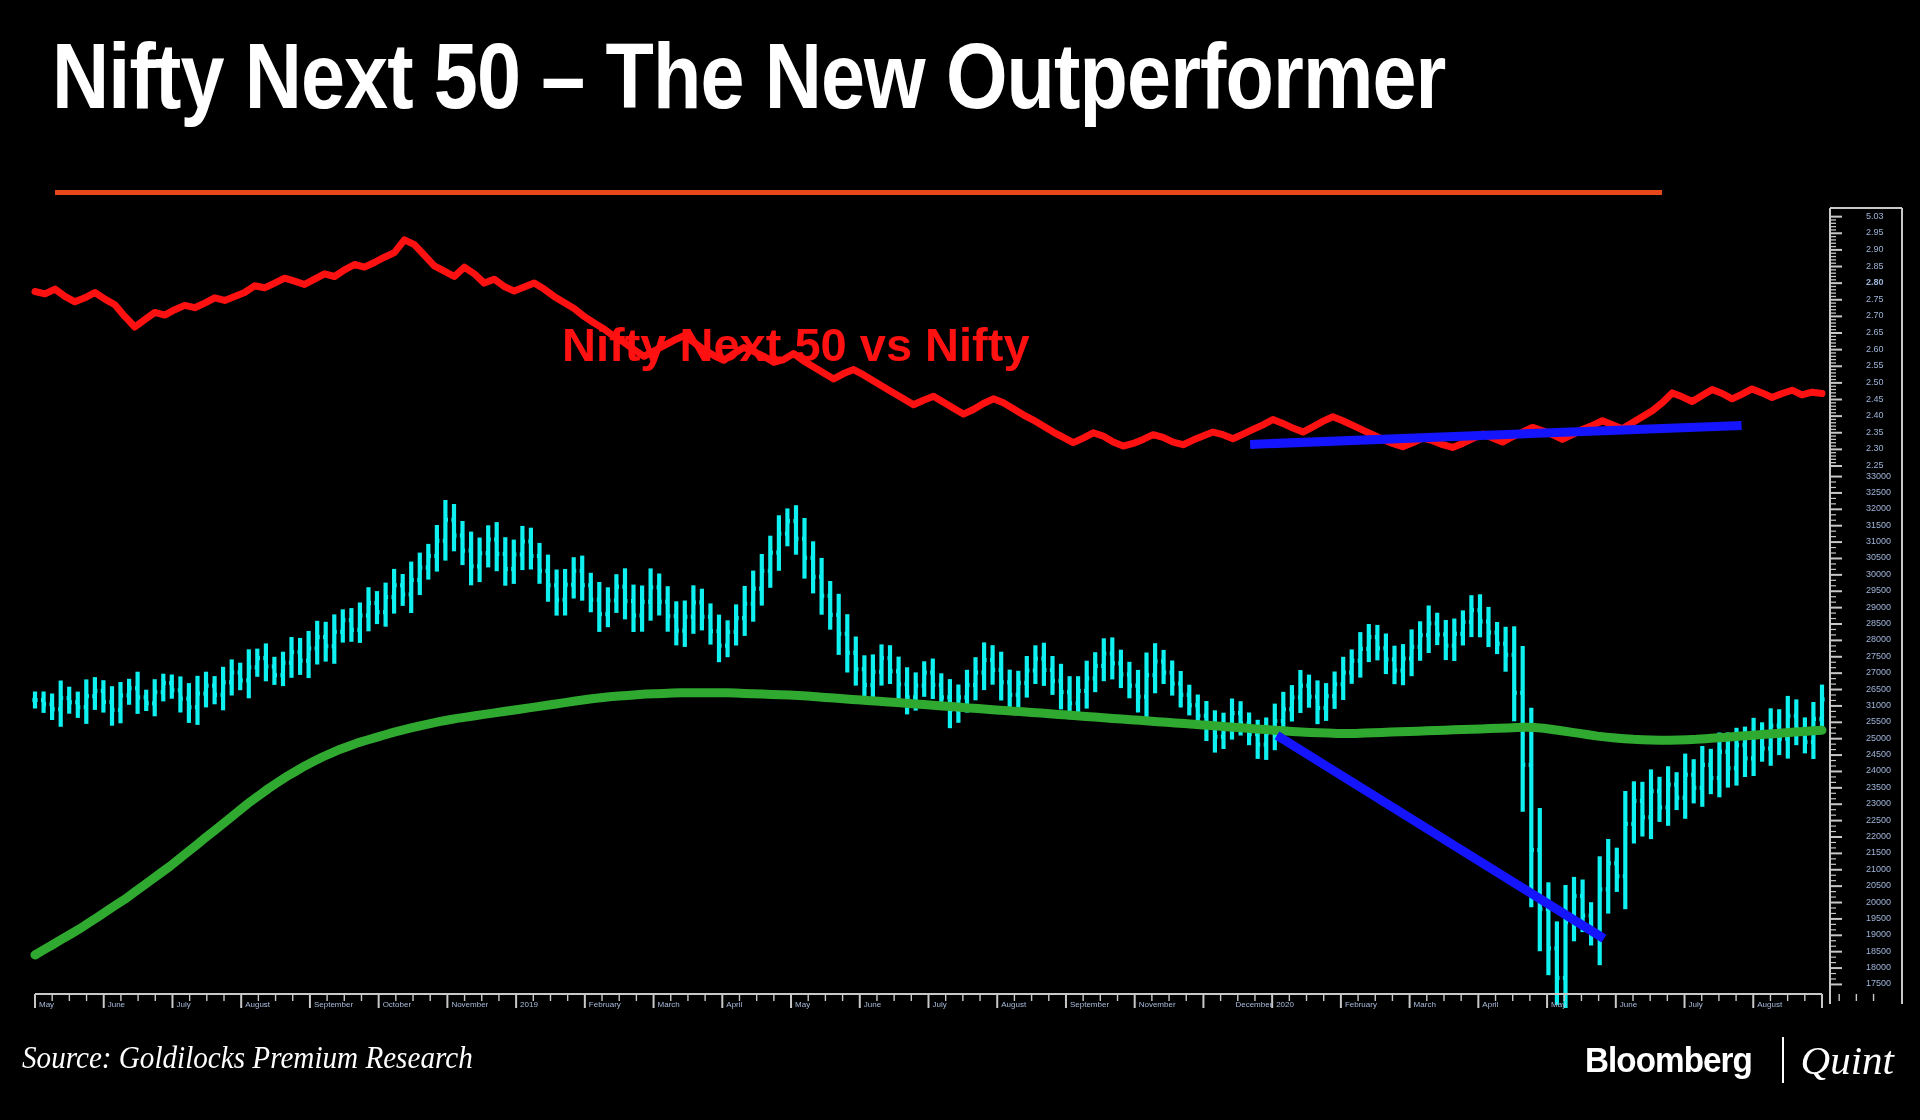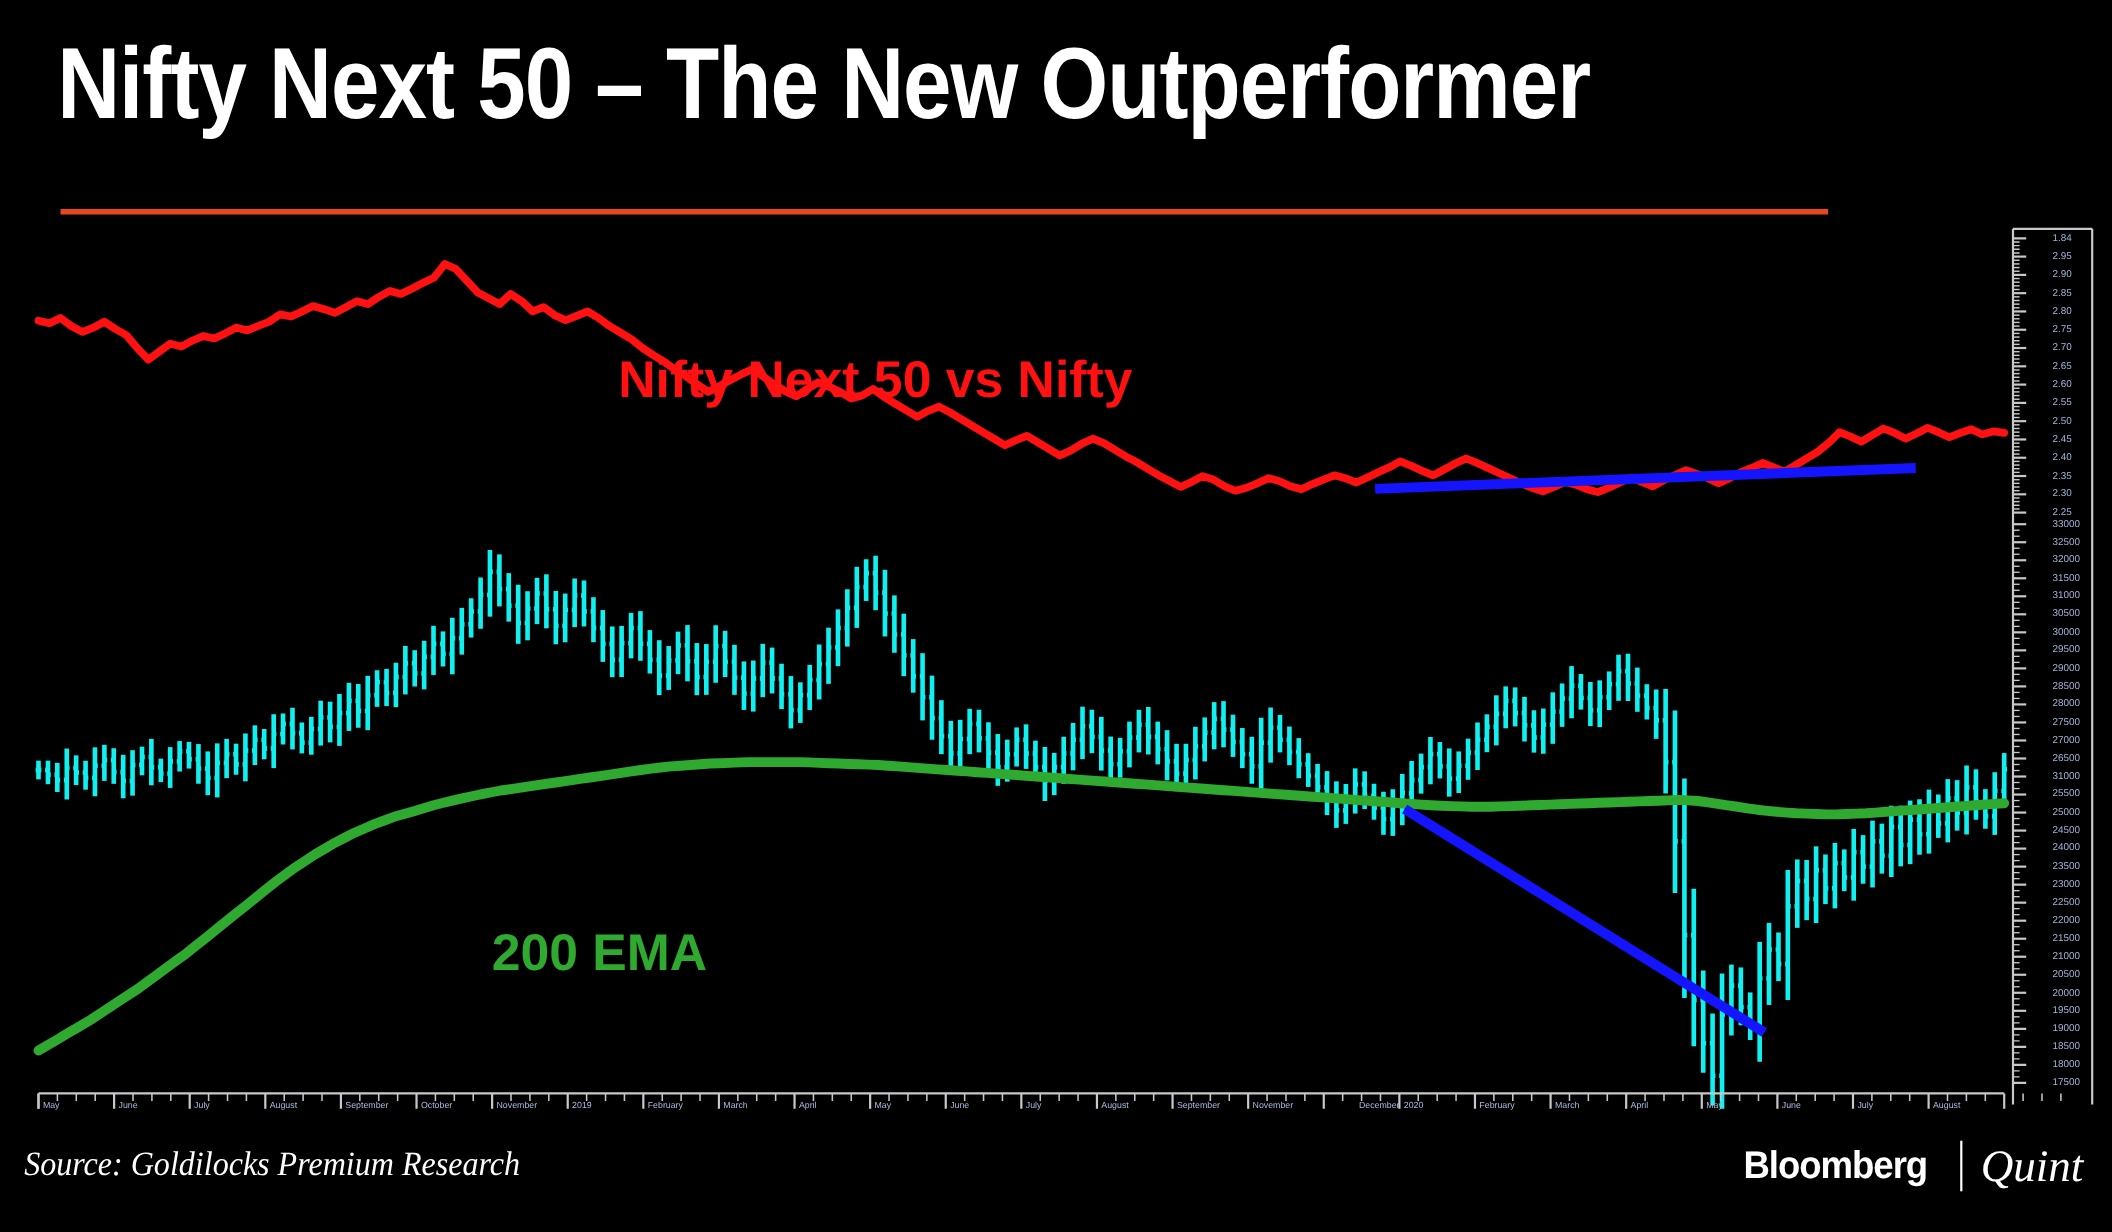--- a/index.html
+++ b/index.html
@@ -995,28 +995,27 @@
           <line x1="1804.8173076923076" y1="796" x2="1804.8173076923076" y2="803" stroke="#C8C8C8" stroke-width="1.4"></line>
           <line x1="1822" y1="796" x2="1822" y2="818" stroke="#C8C8C8" stroke-width="2"></line>
           <line x1="1839.1826923076924" y1="796" x2="1839.1826923076924" y2="803" stroke="#C8C8C8" stroke-width="1.4"></line>
           <line x1="1856.3653846153845" y1="796" x2="1856.3653846153845" y2="803" stroke="#C8C8C8" stroke-width="1.4"></line>
           <line x1="1873.548076923077" y1="796" x2="1873.548076923077" y2="803" stroke="#C8C8C8" stroke-width="1.4"></line>
         </g>
     </svg>
   </div>
 
   <div class="series-label lbl-ratio">Nifty Next 50 vs Nifty</div>
-  <div class="series-label lbl-ema">200 EMA</div>
 
   <div id="ytick-layer">
-      <div class="ax-label" style="left: 1866px; top: 210.649px;">1.84</div>
+      <div class="ax-label" style="left: 1866px; top: 210.649px;">5.03</div>
       <div class="ax-label" style="left: 1866px; top: 227.273px;">2.95</div>
       <div class="ax-label" style="left: 1866px; top: 243.896px;">2.90</div>
       <div class="ax-label" style="left: 1866px; top: 260.519px;">2.85</div>
-      <div class="ax-label" style="left: 1866px; top: 277.143px;">2.80</div>
+      <div class="ax-label" style="left: 1866px; top: 277.143px; font-weight: bold;">2.80</div>
       <div class="ax-label" style="left: 1866px; top: 293.766px;">2.75</div>
       <div class="ax-label" style="left: 1866px; top: 310.39px;">2.70</div>
       <div class="ax-label" style="left: 1866px; top: 327.013px;">2.65</div>
       <div class="ax-label" style="left: 1866px; top: 343.636px;">2.60</div>
       <div class="ax-label" style="left: 1866px; top: 360.26px;">2.55</div>
       <div class="ax-label" style="left: 1866px; top: 376.883px;">2.50</div>
       <div class="ax-label" style="left: 1866px; top: 393.506px;">2.45</div>
       <div class="ax-label" style="left: 1866px; top: 410.13px;">2.40</div>
       <div class="ax-label" style="left: 1866px; top: 426.753px;">2.35</div>
       <div class="ax-label" style="left: 1866px; top: 443.377px;">2.30</div>

